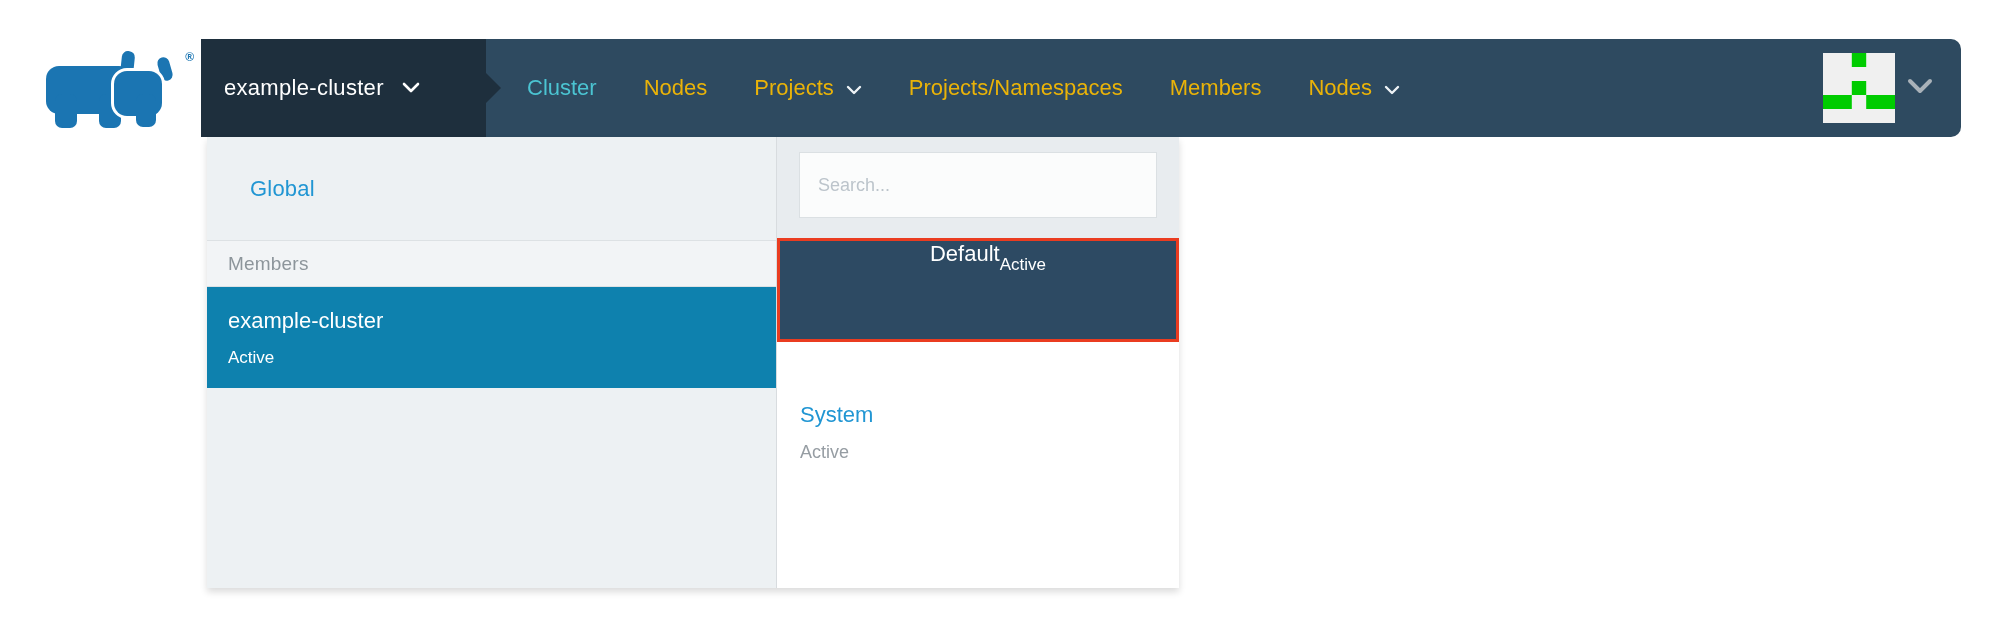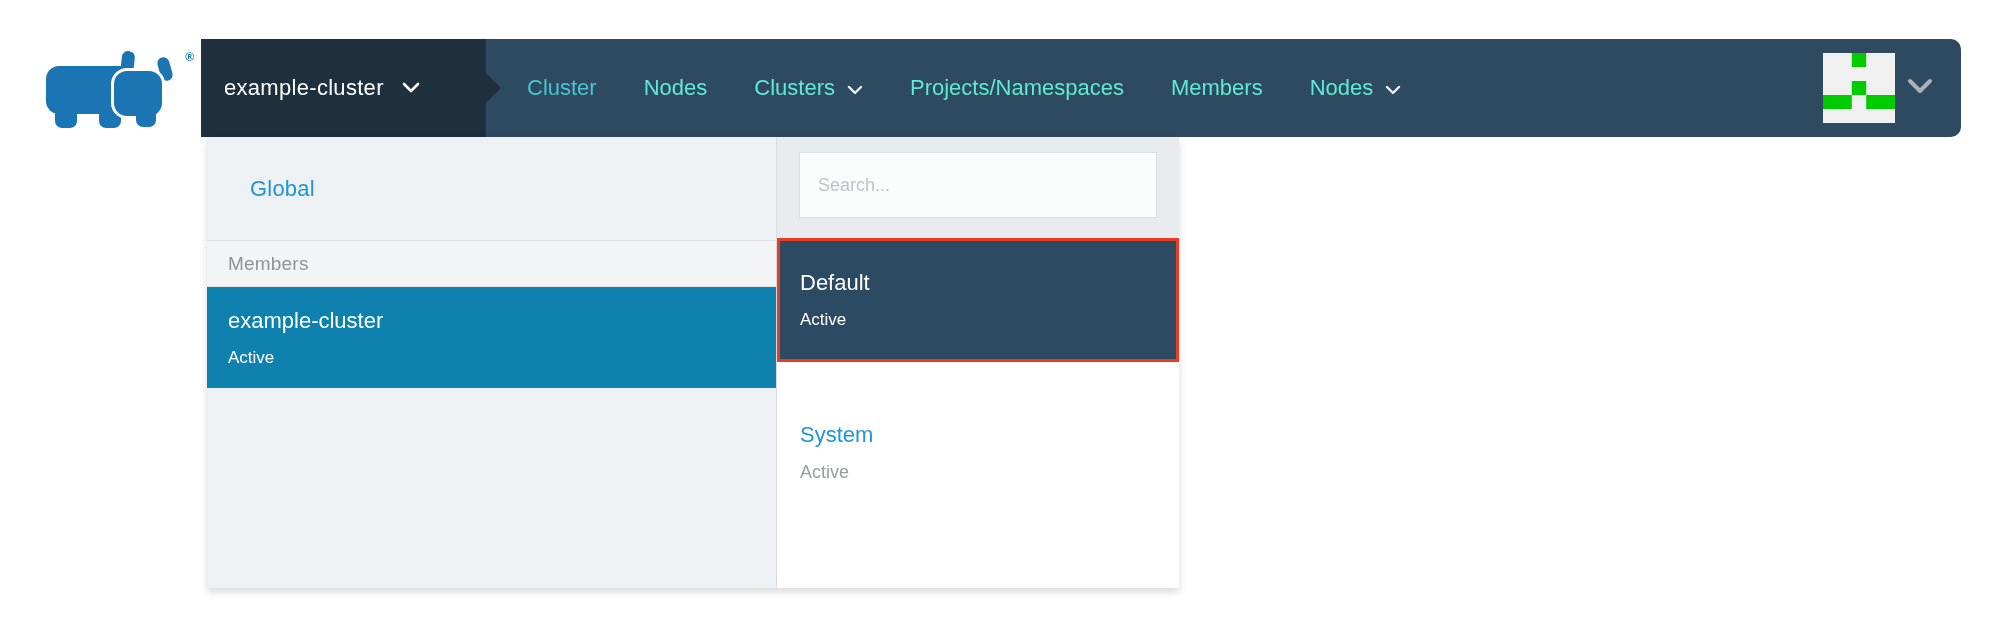--- a/index.html
+++ b/index.html
@@ -27,21 +27,21 @@
     padding-left:23px; cursor:pointer; flex:0 0 auto;
   }
   .cluster-selector .label { font-size:22px; color:#ffffff; letter-spacing:.3px; }
   .chev { display:inline-block; margin-left:18px; }
   .selector-arrow {
     width:0; height:0; flex:0 0 auto;
     border-top:15px solid transparent; border-bottom:15px solid transparent;
     border-left:15px solid #1e2f3d;
   }
   .nav-items { display:flex; align-items:center; gap:47px; margin-left:26px; }
-  .nav-item { font-size:22px; color:#5eead4; cursor:pointer; display:flex; align-items:center; gap:12px; white-space:nowrap; }
+  .nav-item { font-size:22px; color:#eab308; cursor:pointer; display:flex; align-items:center; gap:12px; white-space:nowrap; }
   .nav-item.active { color:#4bc4d2;text-align:center; }
   .user-menu { margin-left:auto; margin-right:28px; display:flex; align-items:center; gap:12px; cursor:pointer; }
   .avatar { width:72px; height:70px; background:#f0f0f0; display:block; }
 
   
   .cluster-menu {
     position:absolute; left:207px; top:137px; width:972px; height:451px;
     display:flex; background:#ffffff;
     box-shadow:0 4px 7px rgba(0,0,0,0.14);
   }
@@ -71,22 +71,22 @@
   .search-wrap { height:101px; background:#e8ecef; flex:0 0 auto; }
   .search-input {
     display:block; margin:15px 0 0 22px; width:358px; height:66px;
     background:#fbfcfc; border:1px solid #dbe0e3; outline:none;
     font-family:"Liberation Sans","DejaVu Sans",sans-serif;
     font-size:18px; color:#a21caf; padding:0 18px;
   }
   .search-input::placeholder { color:#bcc4cb; opacity:1; }
   .row-section.projects { background:#ffffff; border-bottom:1px solid #e3e7ea; padding-left:23px; }
   .row-project-selected {
-    height:124px; background:#2d4a63; border:3px solid #ea3c20; color:#ffffff; cursor:pointer;
-    display:flex; flex-direction:column; justify-content:center; padding-left:20px;
+    height:104px; background:#2d4a63; border:3px solid #ea3c20; color:#ffffff; cursor:pointer;
+    display:flex; flex-direction:row; justify-content:center; padding-left:20px;
   }
   .row-project-selected .name { font-size:22px; }
   .row-project-selected .status { font-size:17px; margin-top:14px; }
   .row-project {
     height:102px; background:#ffffff; cursor:pointer;
     display:flex; flex-direction:column; justify-content:center; padding-left:23px;margin-top:39px;
   }
   .row-project .name { font-size:22px; color:#2196d3; }
   .row-project .status { font-size:18px; color:#969da3; margin-top:14px; }
   .right-filler { flex:1; background:#ffffff; }
@@ -131,21 +131,21 @@
   <div class="selector-arrow"></div>
 
   <div class="nav-items">
     <div class="nav-item active">
       <span>Cluster</span>
     </div>
     <div class="nav-item">
       <span>Nodes</span>
     </div>
     <div class="nav-item">
-      <span>Clusters</span>
+      <span>Projects</span>
       <span>
         <svg width="16" height="10" viewBox="0 0 16 10">
             <path d="M2 2 L8 8 L14 2" stroke="#eef3f6" stroke-width="2.4" fill="none" stroke-linecap="round" stroke-linejoin="round"></path>
           </svg>
       </span>
     </div>
     <div class="nav-item">
       <span>Projects/Namespaces</span>
     </div>
     <div class="nav-item">

